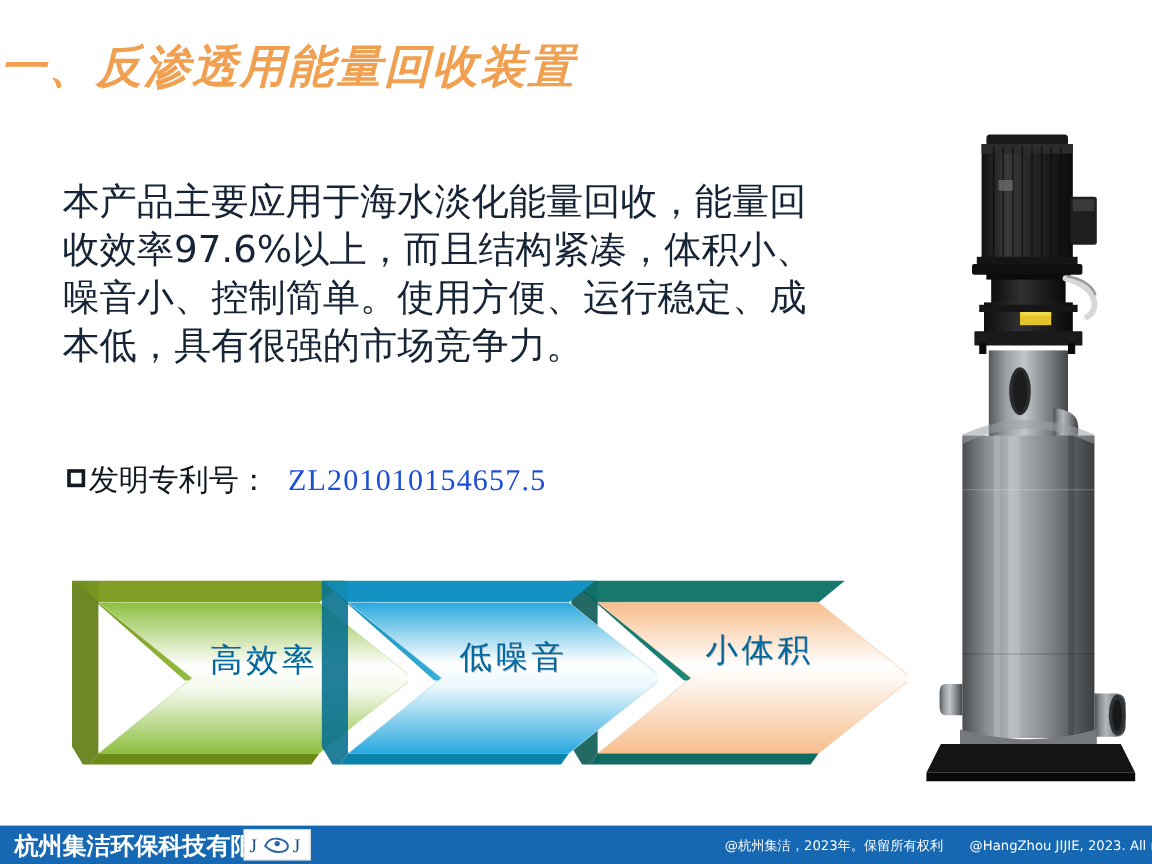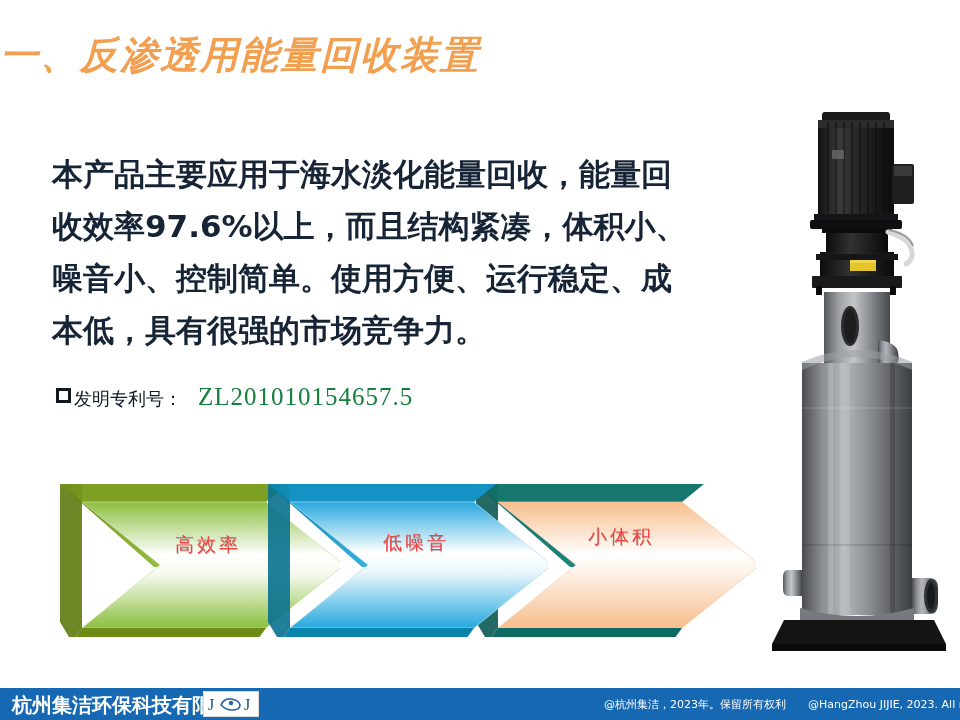--- a/index.html
+++ b/index.html
@@ -40,22 +40,22 @@
     white-space: nowrap;
   }
 
   
   #body-text {
     position: absolute;
     left: 52px;
     top: 148px;
     width: 640px;
     font-size: 31px;
-    font-weight: bold;
-    line-height: 52px;
+    font-weight: normal;
+    line-height: 40px;
     color: #162436;
     letter-spacing: 0px;
     font-family: "DejaVu Sans", "Liberation Sans", sans-serif;
   }
 
   
   #patent-line {
     position: absolute;
     left: 56px;
     top: 383px;
@@ -67,29 +67,29 @@
     display: inline-block;
     width: 15px;
     height: 15px;
     border: 3px solid #111820;
     box-sizing: border-box;
     margin-right: 3px;
     position: relative;
     top: -2px;
   }
   #patent-label {
-    font-size: 18px;
+    font-size: 25px;
     font-family: "DejaVu Sans", "Liberation Sans", sans-serif;
     color: #111820;
     letter-spacing: 0px;
   }
   #patent-number {
     font-size: 25px;
     font-family: "Liberation Serif", "DejaVu Serif", serif;
-    color: #15803d;
+    color: #1d4ed8;
     margin-left: 16px;
     letter-spacing: 1px;
   }
 
   
   #chevrons {
     position: absolute;
     left: 0;
     top: 472px;
     width: 720px;
@@ -97,22 +97,22 @@
   }
   .chev {
     position: absolute;
     top: 0;
     width: 260px;
     height: 160px;
   }
   .chev svg { display: block; }
   .chev-label {
     position: absolute;
-    font-size: 19px;
-    color: #ef4444;
+    font-size: 27px;
+    color: #0369a1;
     font-family: Liberation Sans, sans-serif;
     letter-spacing: 3px;
     white-space: nowrap;
     text-shadow: 0.5px 0.5px 0 rgba(0,0,0,0.25);
   }
 
   
   #product-photo {
     position: absolute;
     left: 770px;

